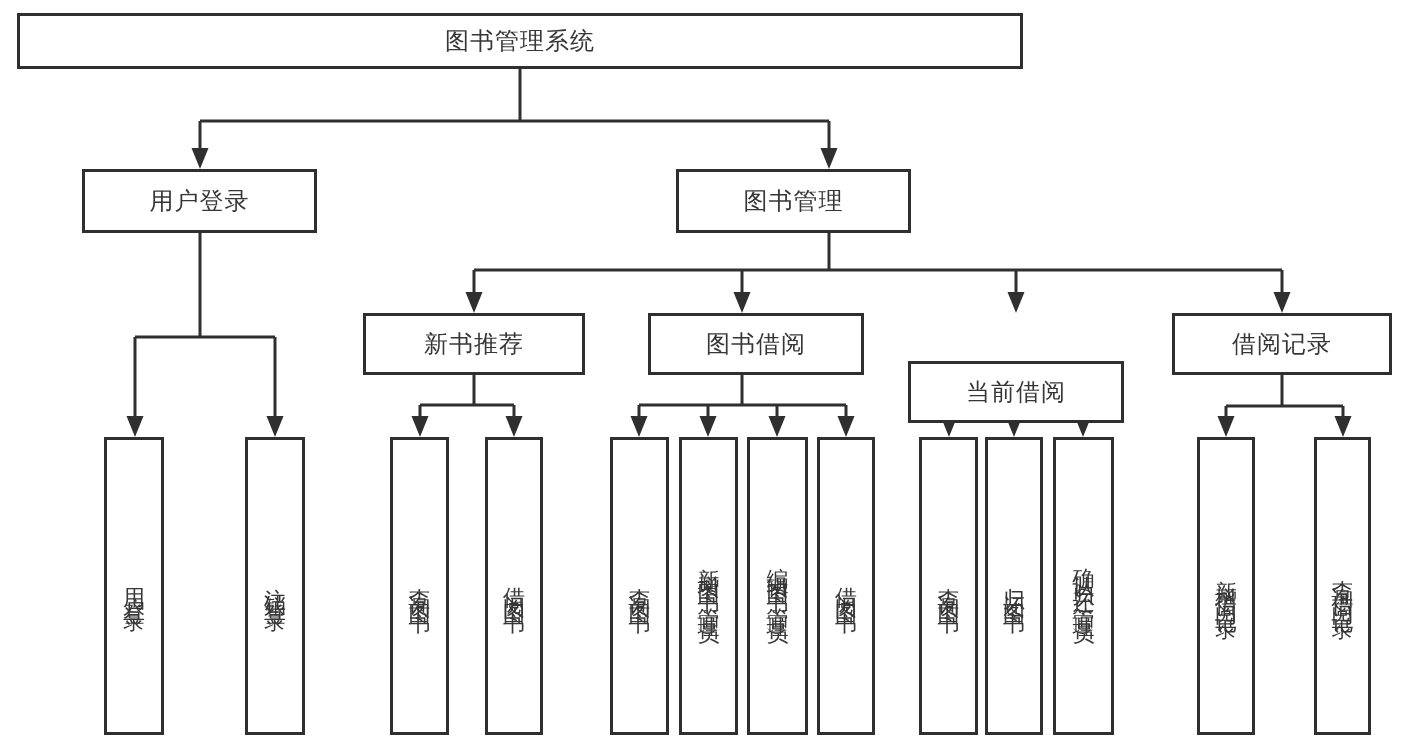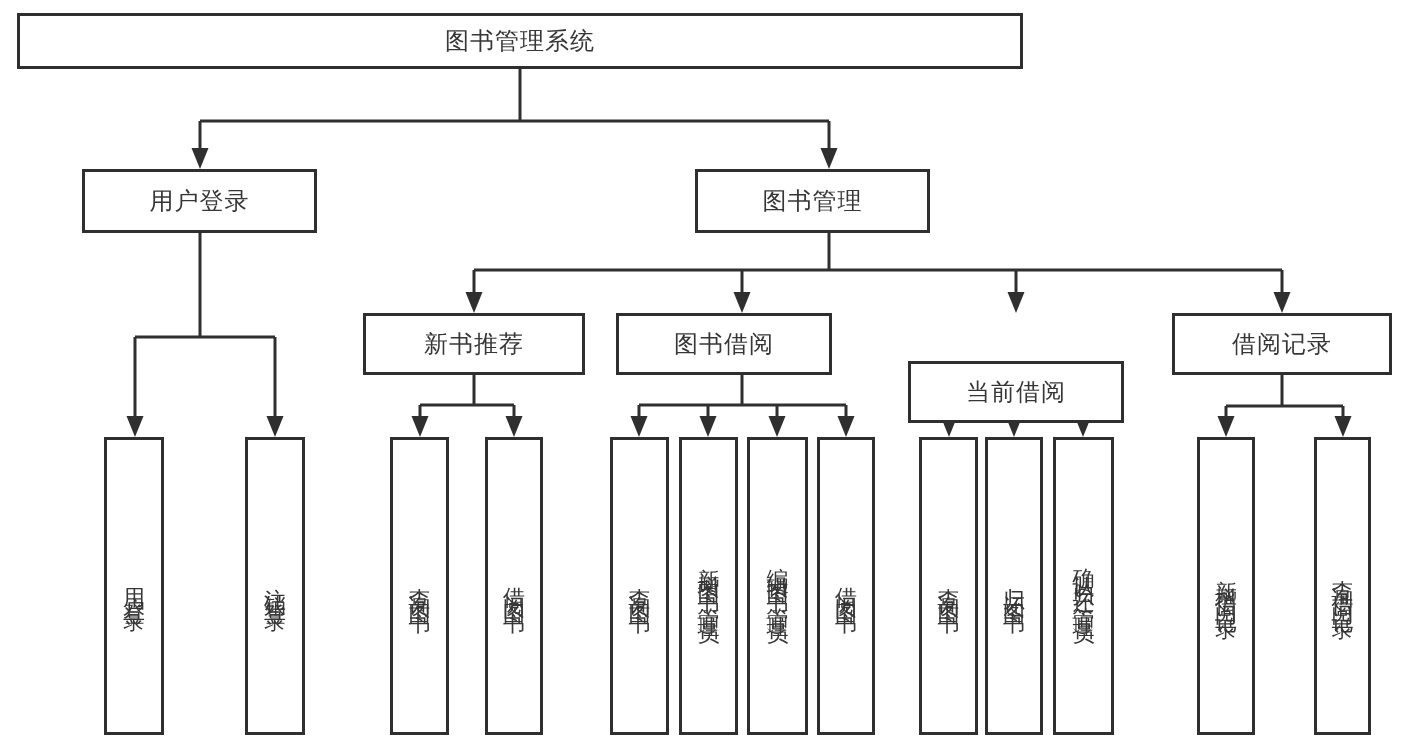--- a/index.html
+++ b/index.html
@@ -112,24 +112,24 @@
       <polygon points="1074.5,416 1091.5,416 1083,437" fill="#2f2f2f"></polygon>
       <line x1="1226" y1="406" x2="1226" y2="423" stroke="#2f2f2f" stroke-width="3"></line>
       <polygon points="1217.5,416 1234.5,416 1226,437" fill="#2f2f2f"></polygon>
       <line x1="1343" y1="406" x2="1343" y2="423" stroke="#2f2f2f" stroke-width="3"></line>
       <polygon points="1334.5,416 1351.5,416 1343,437" fill="#2f2f2f"></polygon>
     </svg>
 
   <div class="node h" style="left:17px; top:13px; width:1006px; height:56px;text-align:right;">图书管理系统</div>
 
   <div class="node h" style="left:82px; top:169px; width:235px; height:64px;">用户登录</div>
-  <div class="node h" style="left:695px; top:169px; width:235px; height:64px;">图书管理</div>
+  <div class="node h" style="left:676px; top:169px; width:235px; height:64px;">图书管理</div>
 
   <div class="node h" style="left:363px; top:313px; width:222px; height:62px;">新书推荐</div>
-  <div class="node h" style="left:616px; top:313px; width:216px; height:62px;">图书借阅</div>
+  <div class="node h" style="left:648px; top:313px; width:216px; height:62px;">图书借阅</div>
   <div class="node h" style="left:908px; top:313px; width:216px; height:62px;margin-top:48px;">当前借阅</div>
   <div class="node h" style="left:1172px; top:313px; width:220px; height:62px;">借阅记录</div>
 
   <div class="node v" style="left:104px; top:437px; width:60px; height:298px;">
     <span>用户登录</span>
   </div>
   <div class="node v" style="left:245px; top:437px; width:60px; height:298px;">
     <span>注销登录</span>
   </div>
 

